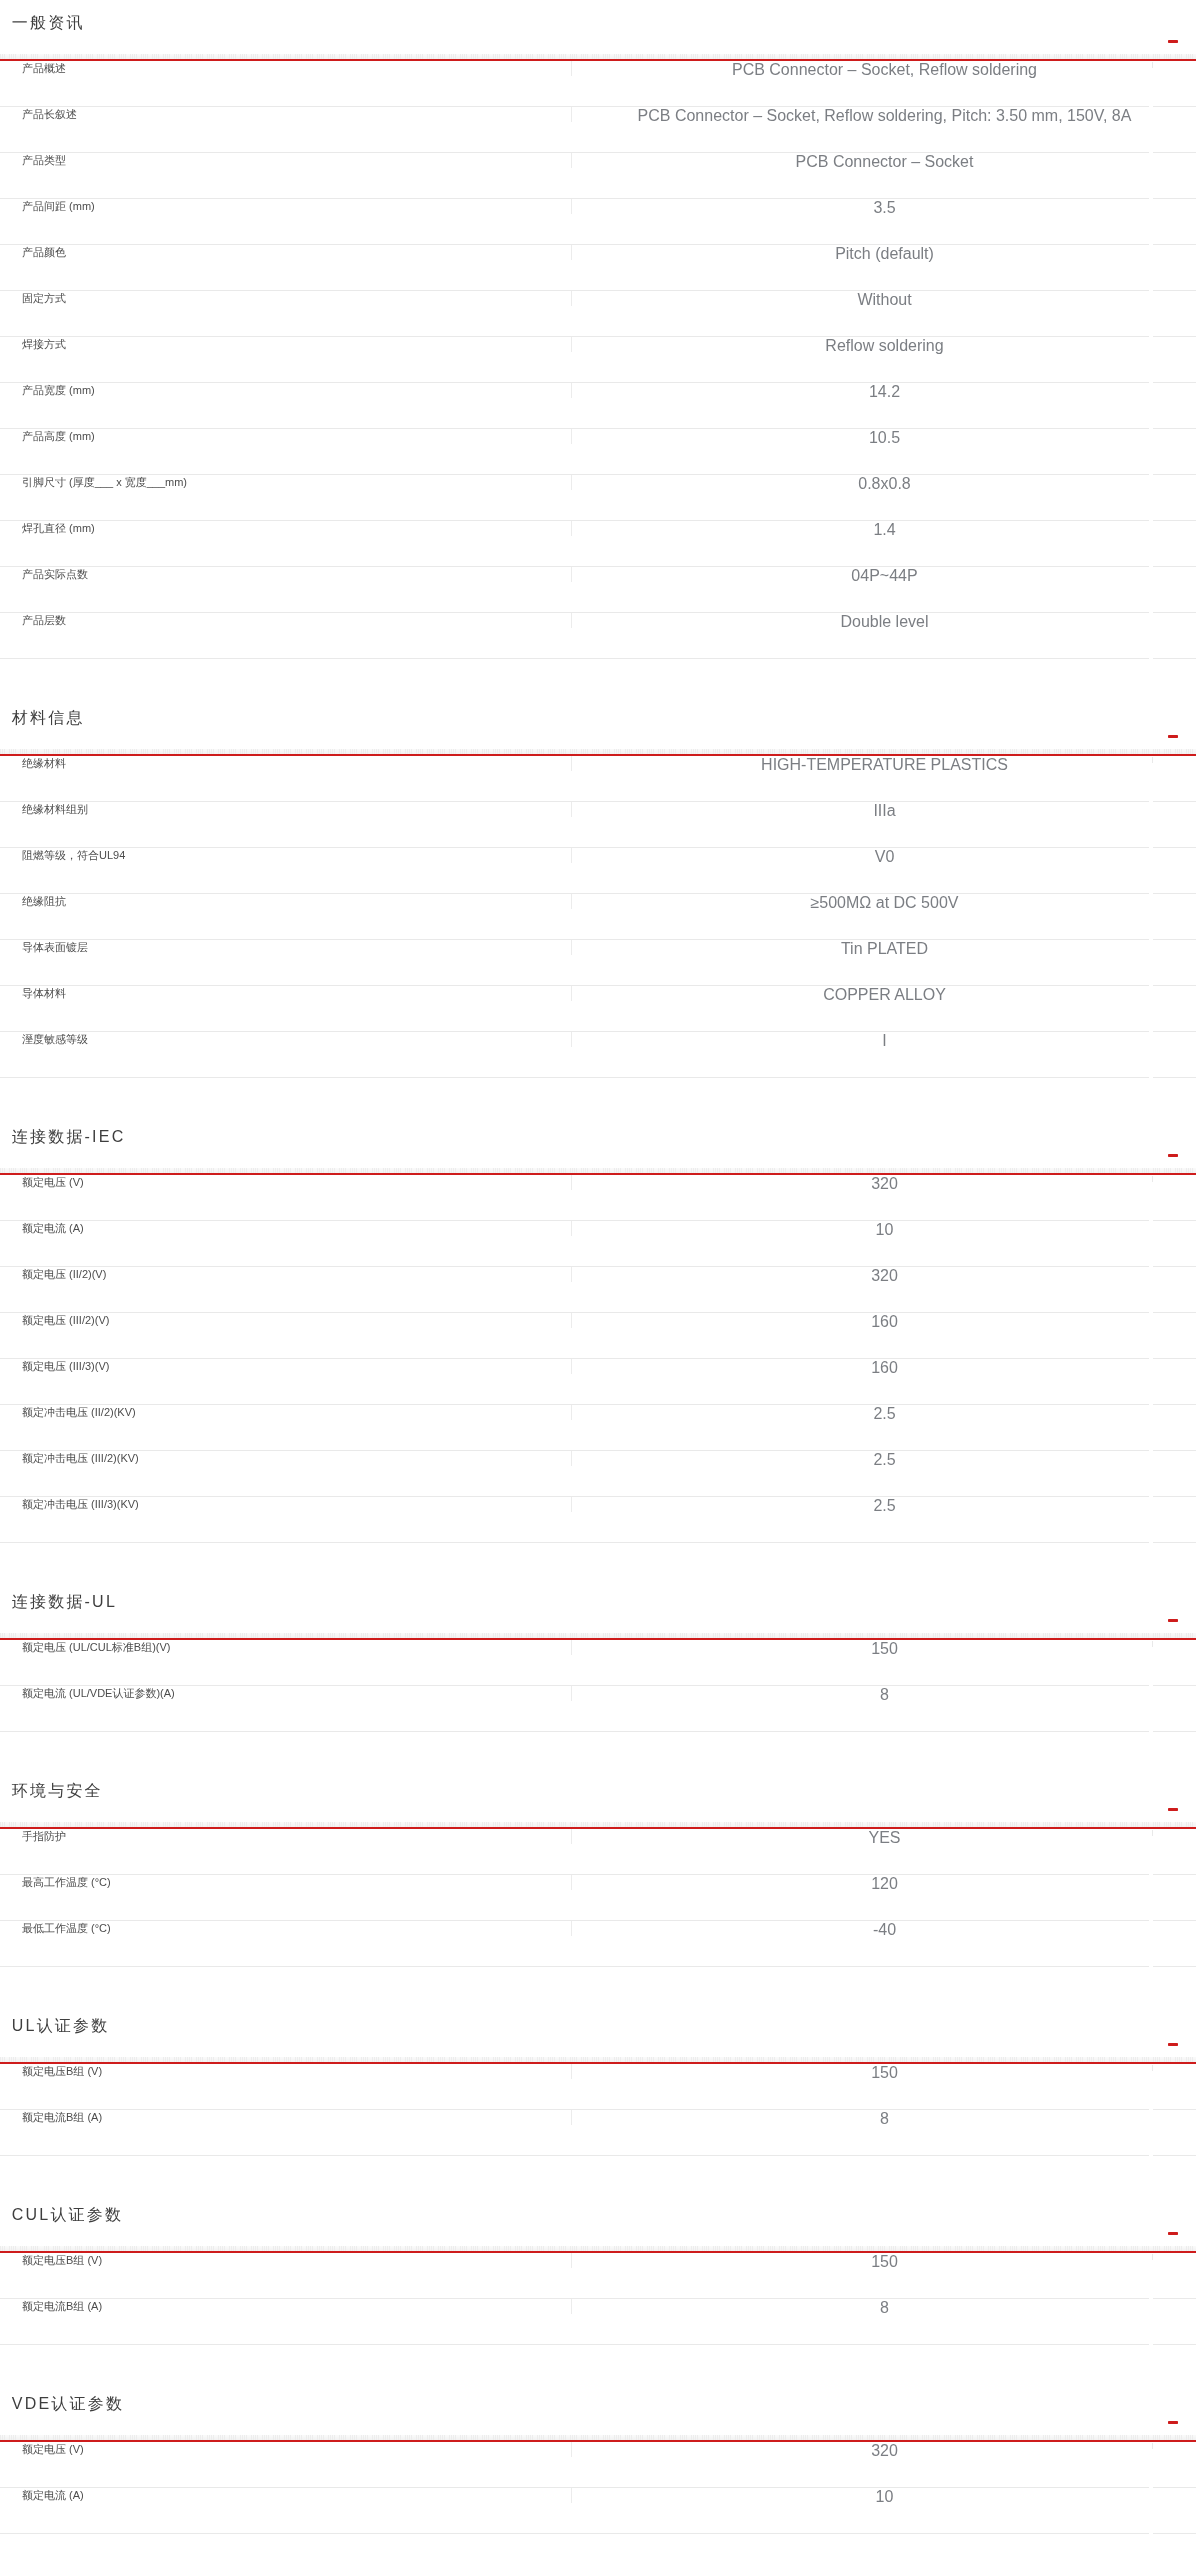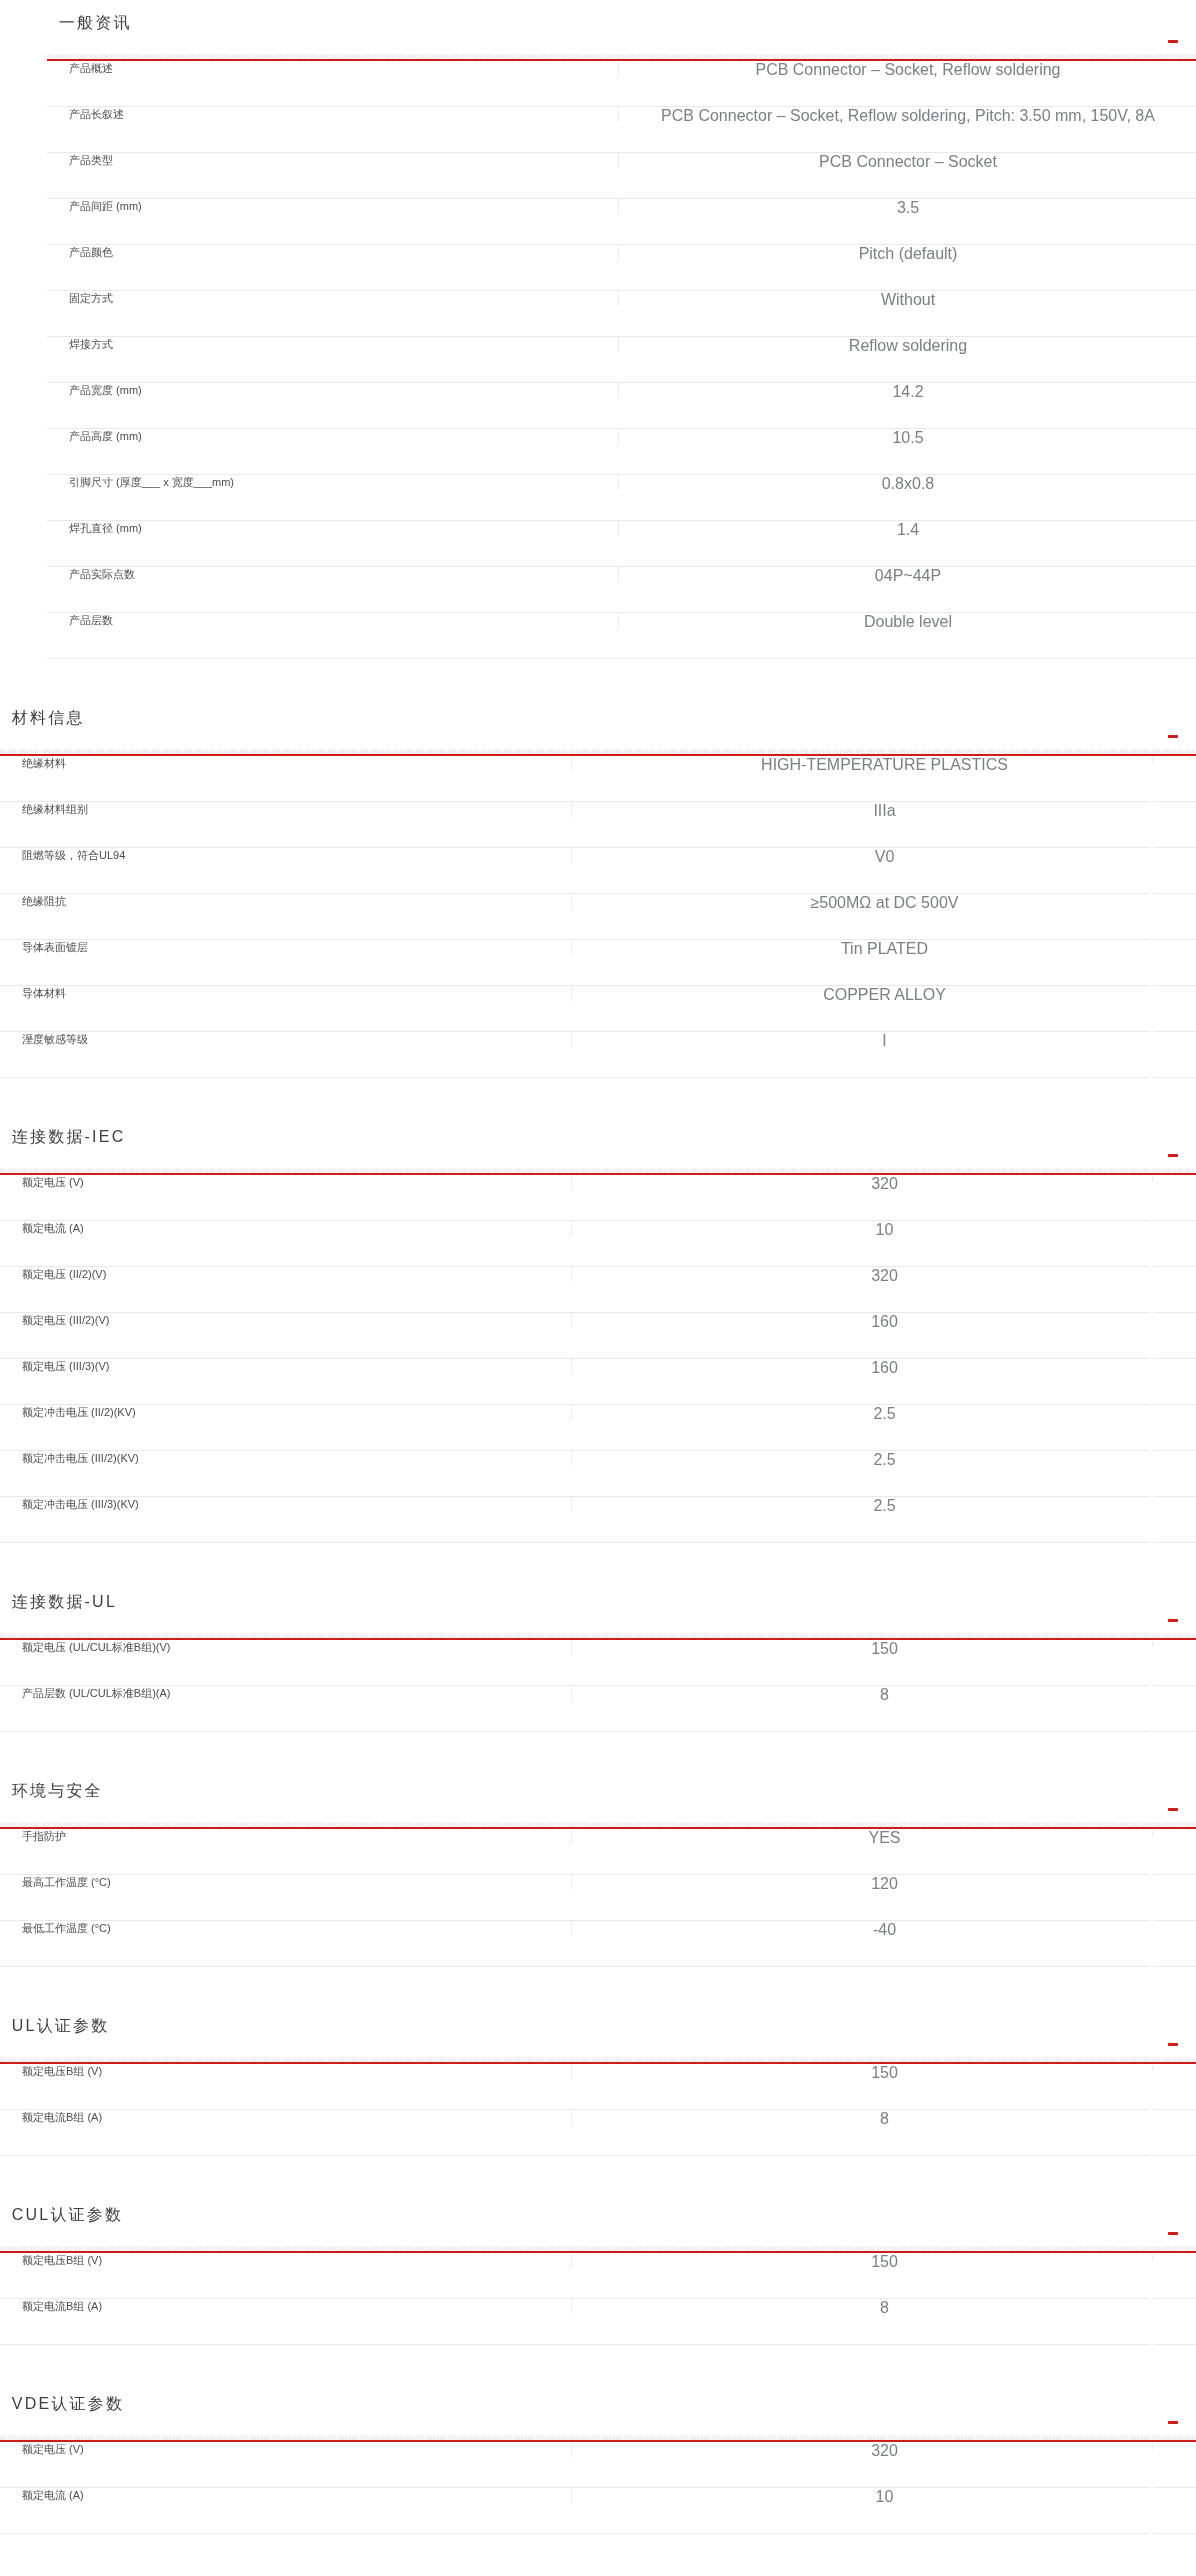--- a/index.html
+++ b/index.html
@@ -10,21 +10,21 @@
     --value:#7b7e83;
   }
   html,body{margin:0;padding:0;background:#fff;}
   body{
     width:1197px;
     padding-top:4.4px;
     font-family:"Liberation Sans","DejaVu Sans",sans-serif;
     -webkit-font-smoothing:antialiased;
   }
   .spec-section{margin-top:40px;}
-  .spec-section:first-child{margin-top:0;padding-left:47px;}
+  .spec-section:first-child{margin-top:0;}
 
   .section-header{
     position:relative;
     height:55px;
     border-bottom:2.2px solid var(--red);
   }
   
   .section-header::before{
     content:"";
     position:absolute;
@@ -242,21 +242,21 @@
       <div class="section-header">
         <h2 class="section-title">连接数据-UL</h2>
         <span class="collapse-dash"></span>
       </div>
       <div class="spec-table">
         <div class="spec-row">
           <div class="cell-label">额定电压 (UL/CUL标准B组)(V)</div>
           <div class="cell-value">150</div>
         </div>
         <div class="spec-row">
-          <div class="cell-label">产品层数 (UL/CUL标准B组)(A)</div>
+          <div class="cell-label">额定电流 (UL/VDE认证参数)(A)</div>
           <div class="cell-value">8</div>
         </div>
       </div>
     </section>
     <section class="spec-section">
       <div class="section-header">
         <h2 class="section-title">环境与安全</h2>
         <span class="collapse-dash"></span>
       </div>
       <div class="spec-table">

